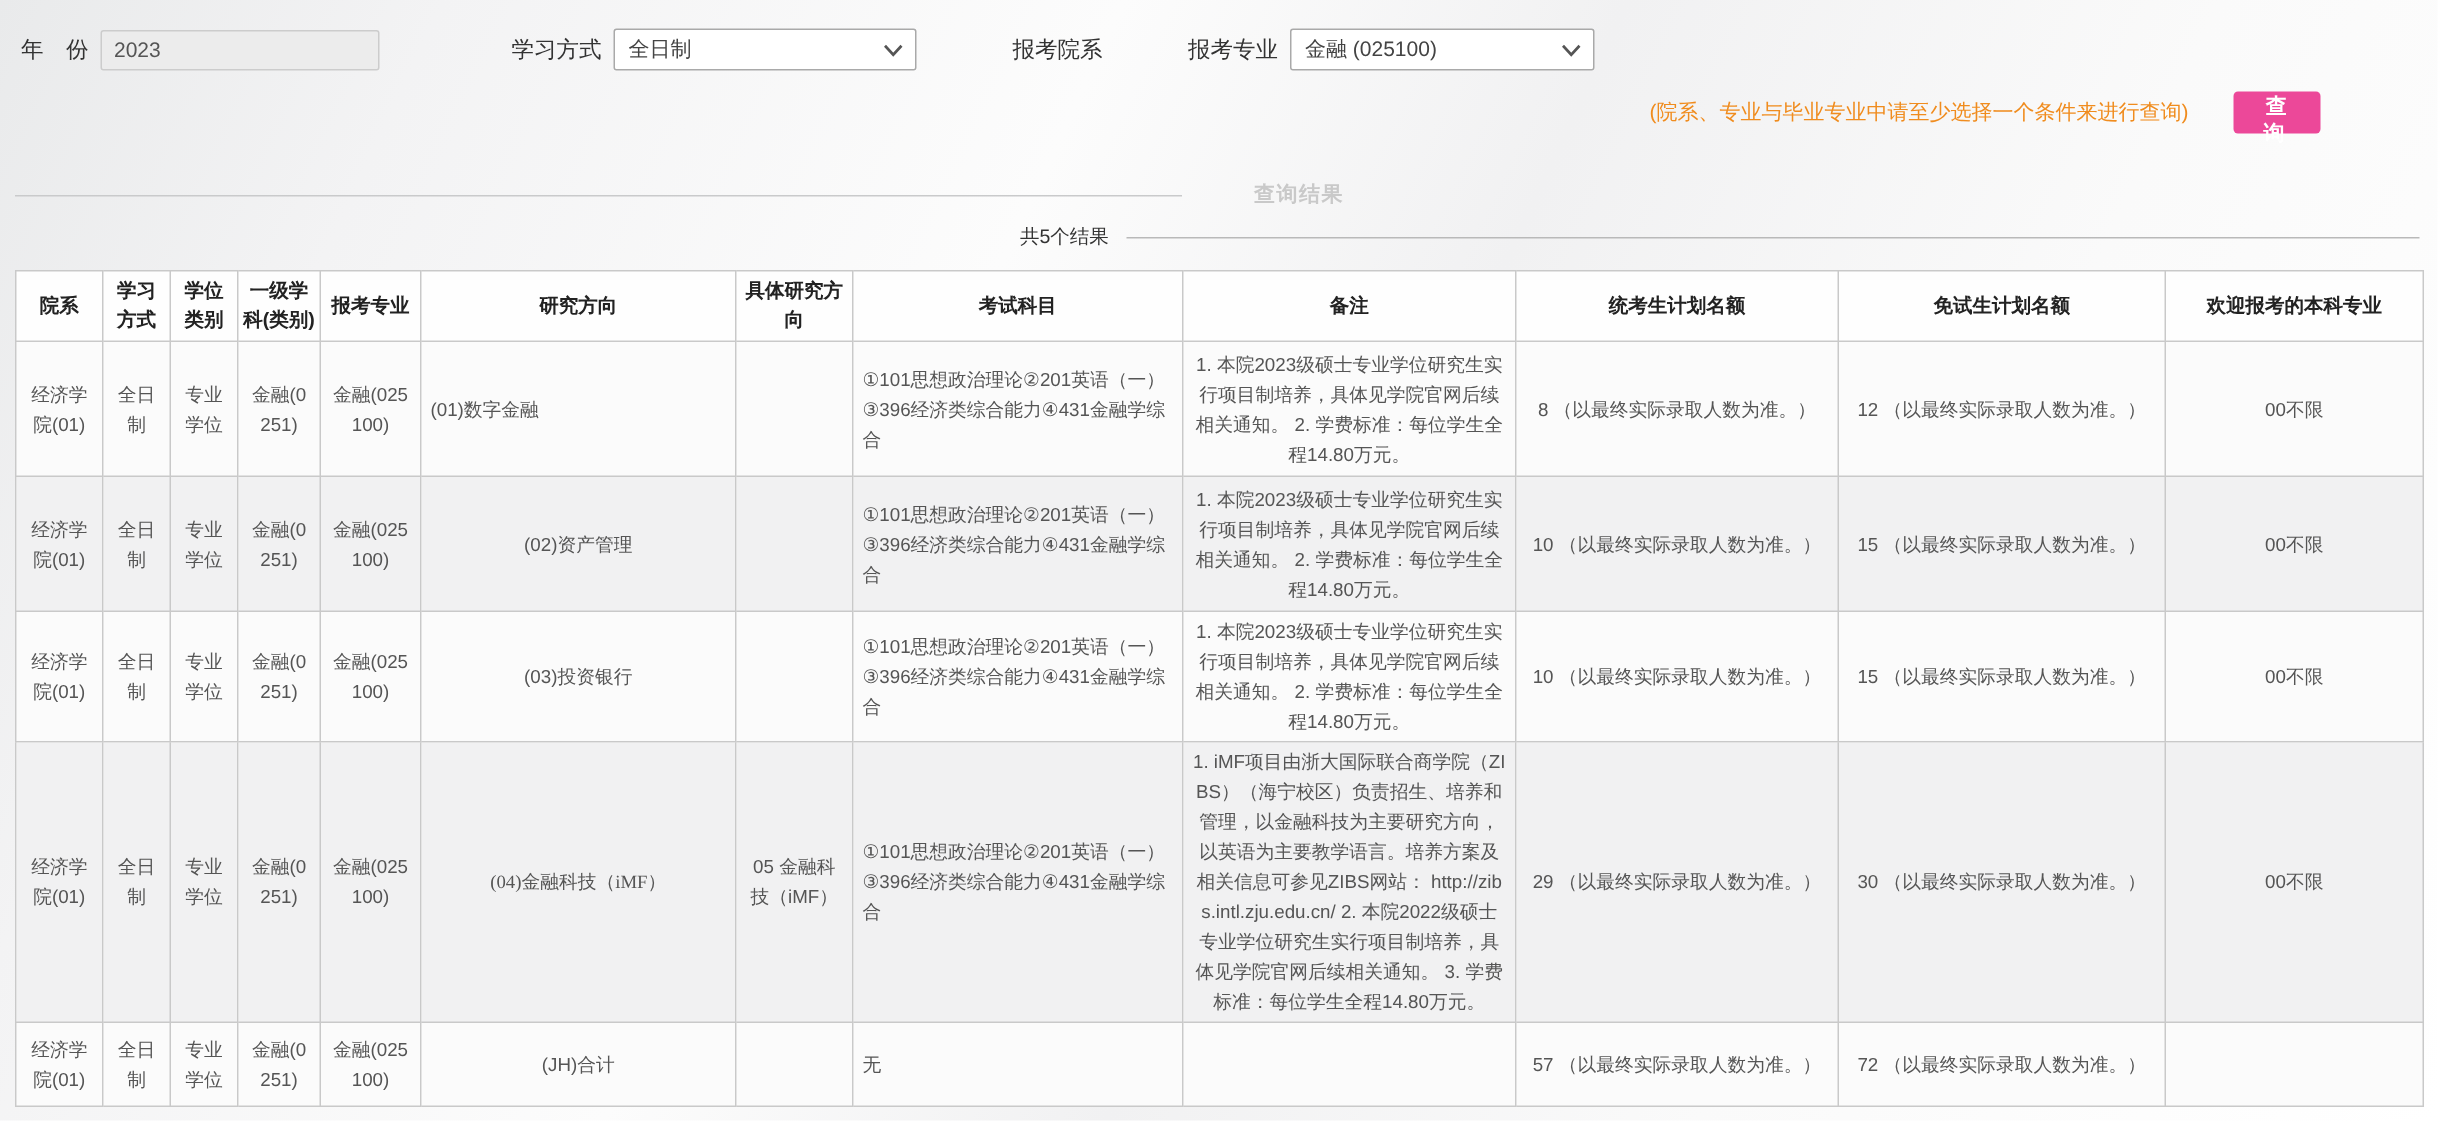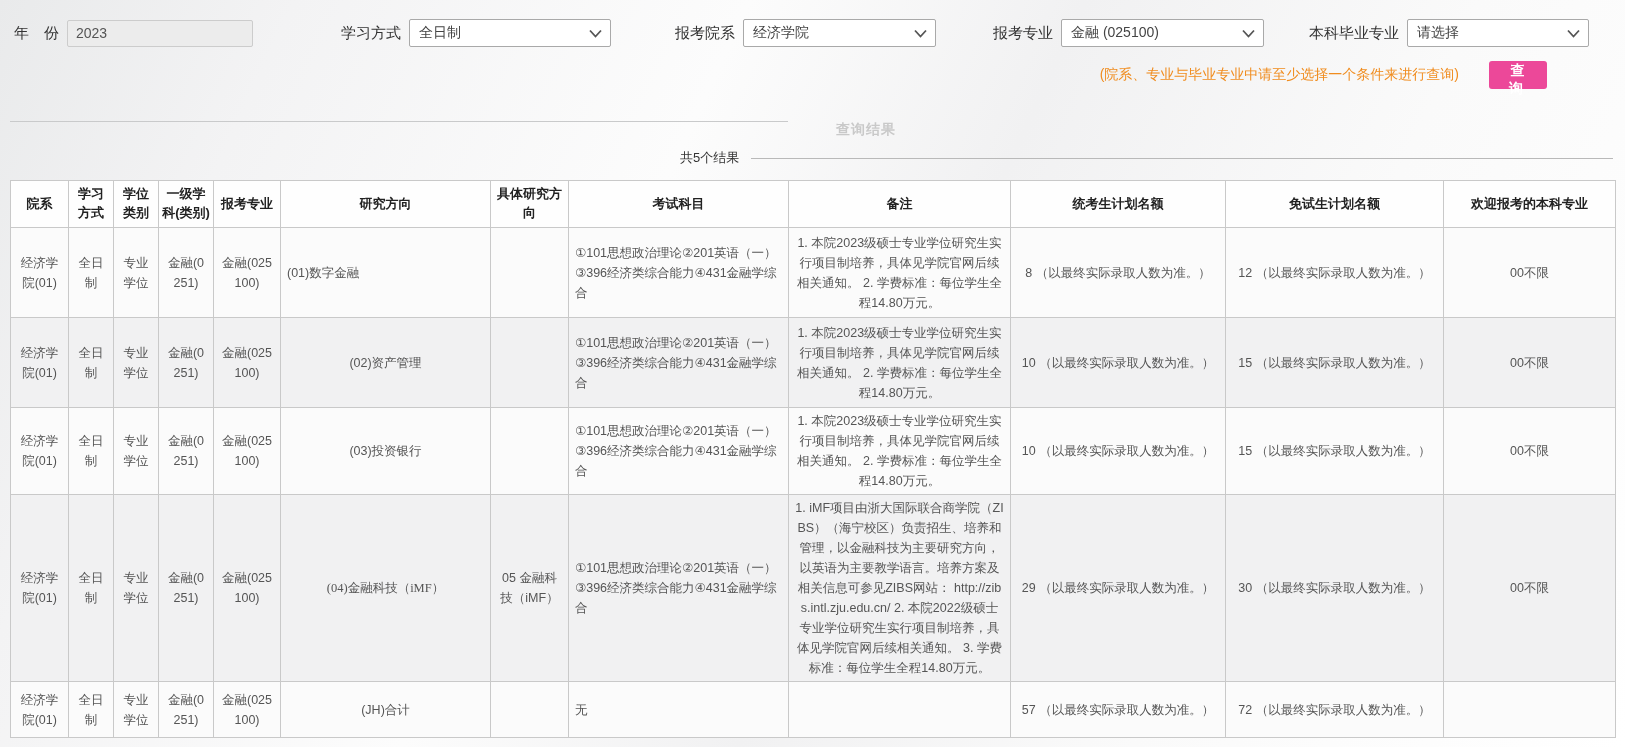--- a/index.html
+++ b/index.html
@@ -37,21 +37,21 @@
 
   .form-row2 { display:flex; align-items:center; justify-content:flex-end; margin:13px 78px 0 0; }
   .hint-text { font-size:14px; margin-right:30px; }
   .query-btn {
     width:58px; height:28px; border:none; border-radius:3px;
     color:#fff; font-size:14px; font-weight:bold; letter-spacing:4px;
     font-family:inherit; cursor:pointer; text-indent:3px;
   }
 
   
-  .legend-row { display:flex; margin:32px 0 0 10px; height:18px; }
+  .legend-row { display:flex; align-items:center; margin:32px 0 0 10px; height:18px; }
   .legend-line { width:778px; border-top:1px solid #c9cacb; }
   .legend-text { margin-left:48px; font-size:14px; font-weight:bold; color:#c9c9c9; letter-spacing:1px; }
 
   .count-row { display:flex; align-items:center; margin:10px 12px 0 680px; height:18px; }
   .count-text { font-size:13px; color:#333; white-space:nowrap; }
   .count-line { flex:1; border-top:1px solid #b9b9b9; margin-left:12px; }
 
   
   table.results {
     border-collapse:collapse; table-layout:fixed;
@@ -82,47 +82,32 @@
     <span class="fake-select sel-mode">
       <span>全日制</span>
       <svg class="chev" width="13" height="9" viewBox="0 0 13 9">
           <polyline points="1,1.5 6.5,7.5 12,1.5" fill="none" stroke="#555" stroke-width="1.8"></polyline>
         </svg>
     </span>
   </span>
 
   <span class="g3">
     <span class="field-label">报考院系</span>
-    <span class="fake-select sel-dept">
-      <span>经济学院</span>
-      <svg class="chev" width="13" height="9" viewBox="0 0 13 9">
-          <polyline points="1,1.5 6.5,7.5 12,1.5" fill="none" stroke="#555" stroke-width="1.8"></polyline>
-        </svg>
-    </span>
   </span>
 
   <span class="g4">
     <span class="field-label">报考专业</span>
     <span class="fake-select sel-major">
       <span>金融 (025100)</span>
       <svg class="chev" width="13" height="9" viewBox="0 0 13 9">
           <polyline points="1,1.5 6.5,7.5 12,1.5" fill="none" stroke="#555" stroke-width="1.8"></polyline>
         </svg>
     </span>
   </span>
 
-  <span class="g5">
-    <span class="field-label">本科毕业专业</span>
-    <span class="fake-select sel-under">
-      <span>请选择</span>
-      <svg class="chev" width="13" height="9" viewBox="0 0 13 9">
-          <polyline points="1,1.5 6.5,7.5 12,1.5" fill="none" stroke="#555" stroke-width="1.8"></polyline>
-        </svg>
-    </span>
-  </span>
 </div>
 
 <div class="form-row2">
   <span class="hint-text" style="color: rgb(240, 140, 30);">(院系、专业与毕业专业中请至少选择一个条件来进行查询)</span>
   <button class="query-btn" style="background: #ec4899;">查 询</button>
 </div>
 
 <div class="legend-row">
   <span class="legend-line"></span>
   <span class="legend-text">查询结果</span>

